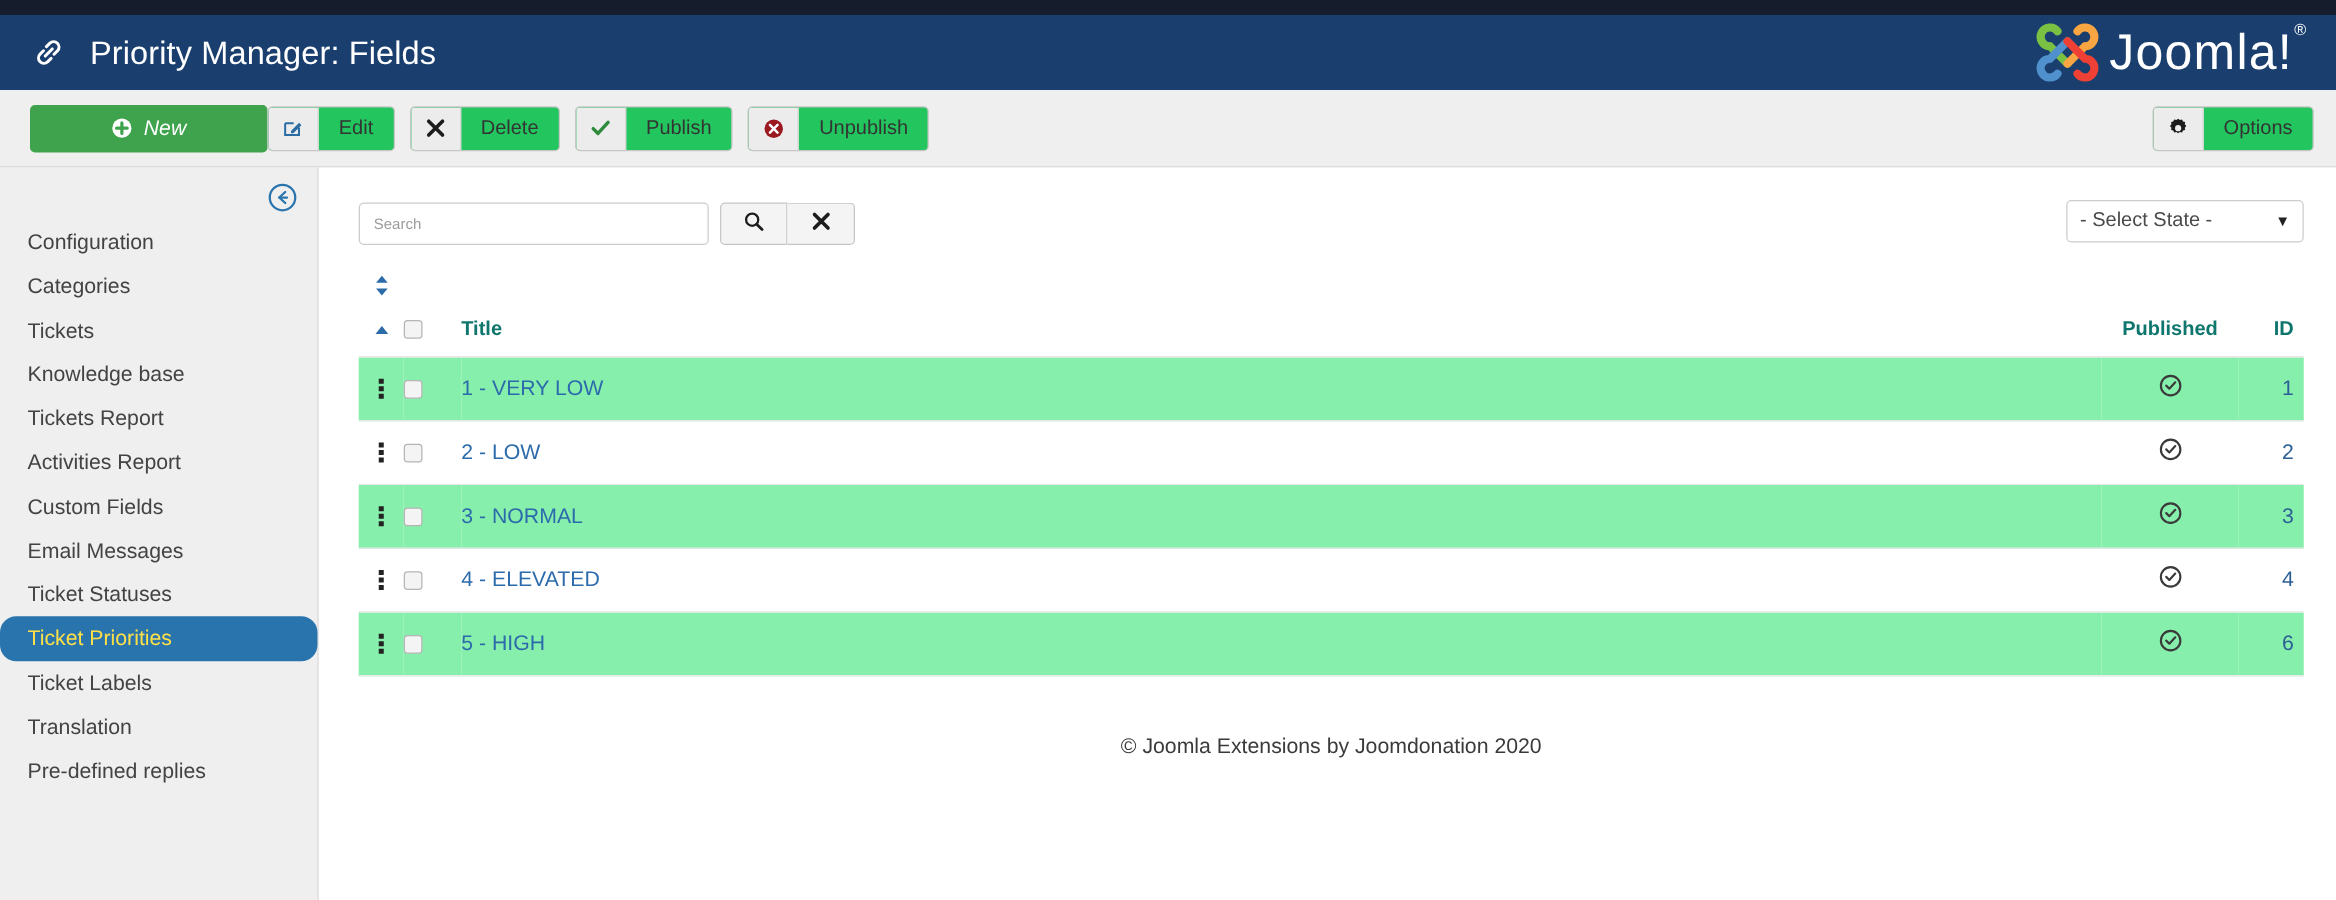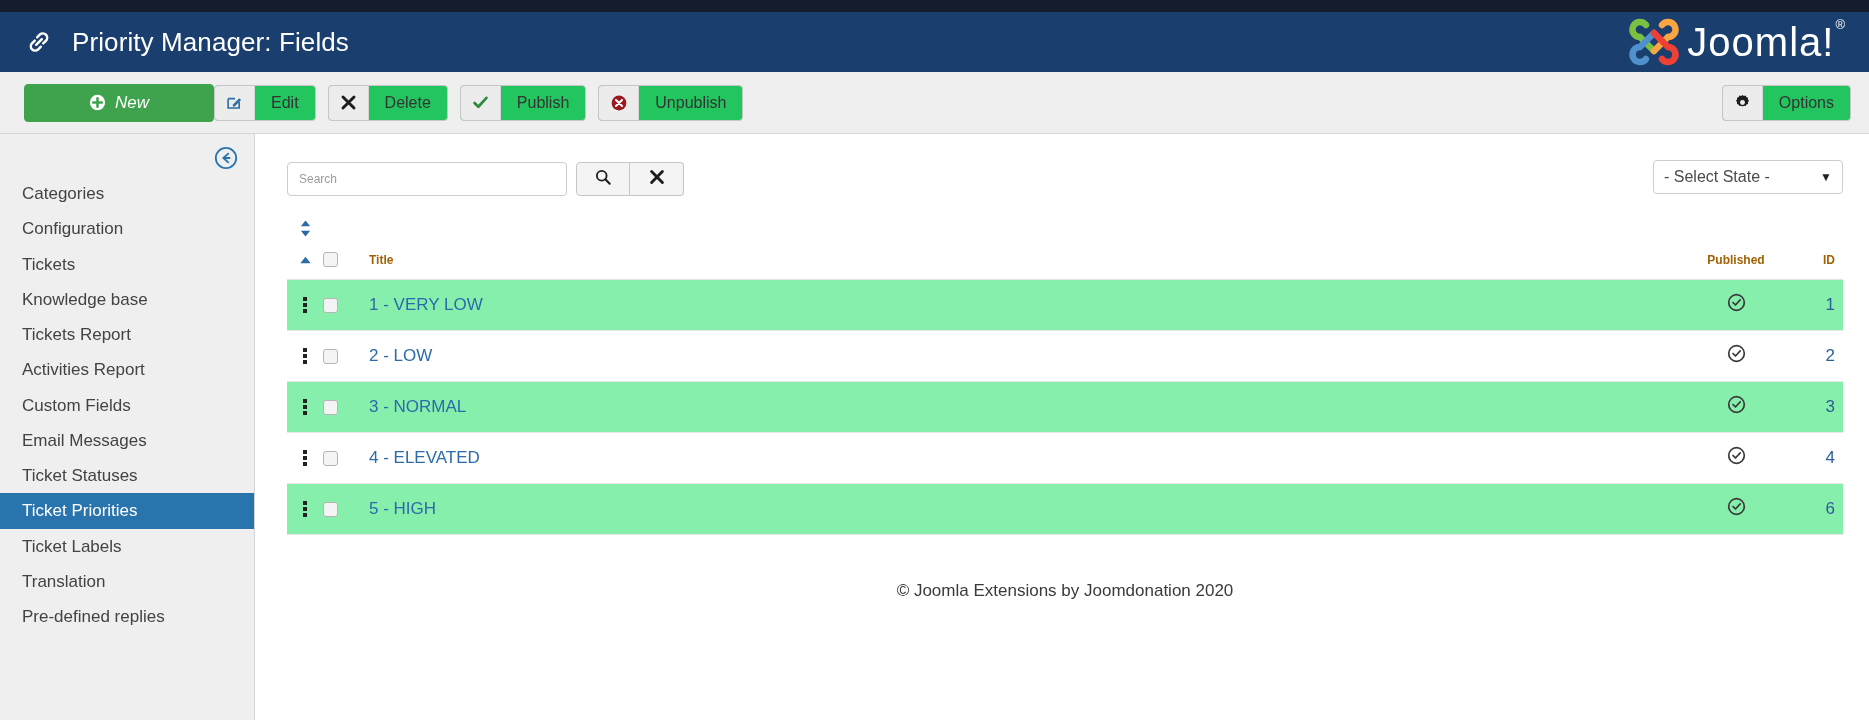--- a/index.html
+++ b/index.html
@@ -137,21 +137,22 @@
   .side-item {
     font-size: 17px;
     color: #434343;
     padding: 7px 0 7px 22px;
     cursor: pointer;
     line-height: 1.25;
   }
   .side-item.active {
     background: #2b72ac;
     background: #2a74ae;
-    color: #ffffff;
+    color: #fde047;
+    border-radius: 13px;
   }
 
   
   .main {
     flex: 1;
     background: #ffffff;
     padding: 28px 26px 0 32px;
     position: relative;
   }
   .filter-row {
@@ -201,22 +202,22 @@
     font-size: 16px;
     color: #4a4a4a;
     cursor: pointer;
   }
   .state-select .caret { margin-left: auto; font-size: 12px; color: #222; }
 
   
   table.list { width: 100%; border-collapse: collapse; }
   table.list th {
     text-align: left;
-    font-size: 12px;
-    color: #a16207;
+    font-size: 16px;
+    color: #0f766e;
     font-weight: bold;
     padding: 0 0 12px 0;
     border-bottom: 1px solid #e2e2e2;
     vertical-align: bottom;
   }
   .th-sort { width: 36px; position: relative; padding-bottom: 12px !important; }
   .th-check { width: 46px; }
   .th-pub { text-align: center !important; width: 110px; }
   .th-id { text-align: right !important; width: 52px; padding-right: 8px !important; }
 
@@ -375,22 +376,22 @@
     <div class="collapse-row">
       <span class="collapse-icon">
         <svg viewBox="0 0 24 24" width="24" height="24">
           <circle cx="12" cy="12" r="10.2" fill="none" stroke="#2a74ae" stroke-width="1.8"></circle>
           <path d="M14.2 7.6 L9.4 12 l4.8 4.4" fill="none" stroke="#2a74ae" stroke-width="1.8" stroke-linecap="round" stroke-linejoin="round"></path>
           <path d="M9.4 12 h6.2" stroke="#2a74ae" stroke-width="1.8" stroke-linecap="round"></path>
         </svg>
       </span>
     </div>
 
+    <div class="side-item">Configuration</div>
     <div class="side-item">Categories</div>
-    <div class="side-item">Configuration</div>
     <div class="side-item">Tickets</div>
     <div class="side-item">Knowledge base</div>
     <div class="side-item">Tickets Report</div>
     <div class="side-item">Activities Report</div>
     <div class="side-item">Custom Fields</div>
     <div class="side-item">Email Messages</div>
     <div class="side-item">Ticket Statuses</div>
     <div class="side-item active">Ticket Priorities</div>
     <div class="side-item">Ticket Labels</div>
     <div class="side-item">Translation</div>

